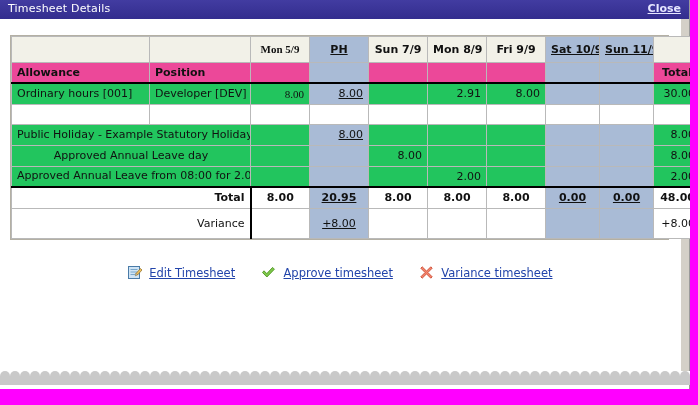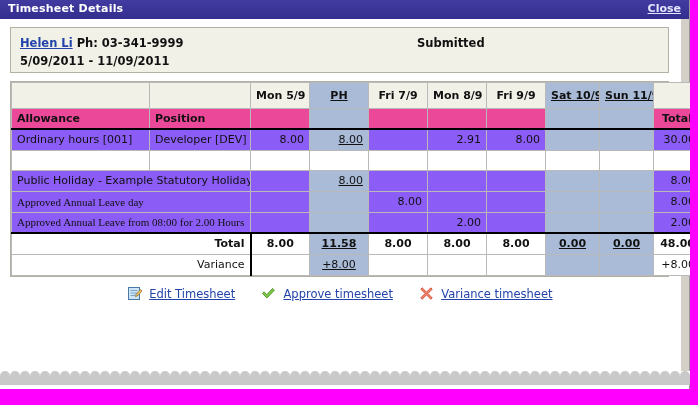--- a/index.html
+++ b/index.html
@@ -40,21 +40,21 @@
     height: 19px;
     background: #393397;
     background: linear-gradient(to bottom, #423cA1 0%, #332d8e 100%);
     color: #ffffff;
     box-sizing: border-box;
   }
   #titlebar .title {
     position: absolute;
     left: 8px; top: 2px;
     font-size: 11px;
-    font-weight: bold;
+    font-weight: normal;
     letter-spacing: 0.2px;
     white-space: nowrap;
   }
   #titlebar .close-link {
     position: absolute;
     right: 8px; top: 2px;
     font-size: 11px;
     font-weight: bold;
     color: #e6e6ff;
     text-decoration: underline;
@@ -169,74 +169,73 @@
   td.blank-hdr { background: #f2f1e8; }
 
   
   td.shade { background: #a9bbd6; text-decoration: underline; }
   tr.hdr-top td.shade, tr.hdr-two td.shade { background: #a9bbd6; }
 
   td.num { text-align: right; }
   td.ctr { text-align: center; }
 
   
-  td.sep-left  { border-left: 2px solid #000000; }
+  td.sep-left  { border-left: 2px solid #000000; font-family: Liberation Serif, serif; }
   td.sep-right { border-right: 2px solid #000000; }
-  tr.row-data td { height: 21px; background: #8b5cf6; }
+  tr.row-data td { height: 21px; background: #22c55e; }
   tr.row-data td.shade { background: #a9bbd6; }
   tr.row-data.top-rule td { border-top: 2px solid #000000; }
 
   tr.spacer td { height: 20px; background: #ffffff; }
 
   
   td.desc-ph {
     background: #a9bbd6;
     text-align: right;
     font-size: 11px;
   }
   td.desc-leave {
     background: #ffff00;
-    text-align: left;
+    text-align: center;
     font-size: 11px;
     white-space: normal;
     line-height: 12px;
-    font-family: Liberation Serif, serif;
   }
   td.cell-leave { background: #ffff00; text-align: right; }
 
   
   tr.row-total td {
     height: 21px;
     font-weight: bold;
     background: #ffffff;
     border-top: 2px solid #000000;
   }
   tr.row-total td.shade { background: #a9bbd6; }
   tr.row-total td.label { text-align: right; border-right: 2px solid #000000; }
 
   tr.row-var td {
-    height: 21px;
+    height: 30px;
     background: #ffffff;
   }
   tr.row-var td.shade { background: #a9bbd6; }
   tr.row-var td.label { text-align: right; border-right: 2px solid #000000; }
 
   td.total-col { border-left: 2px solid #000000; text-align: right; }
 
   
   #actions {
     margin-top: 9px;
     width: 659px;
     text-align: center;
     font-size: 11.5px;
     white-space: nowrap;
   }
   .action {
     display: inline-block;
-    margin: 0 11px;
+    margin: 16px 11px;
     vertical-align: middle;
   }
   .action .ico {
     display: inline-block;
     width: 15px; height: 15px;
     vertical-align: -3px;
     margin-right: 4px;
   }
   .action .lbl {
     color: #2244aa;
@@ -288,27 +287,20 @@
 
     <div id="titlebar">
       <span class="title">Timesheet Details</span>
       <span class="close-link">Close</span>
     </div>
 
     <div id="scroll-gutter"></div>
 
     <div id="win-body">
 
-      <div id="emp-panel">
-        <div id="emp-left">
-          <span id="emp-name">Helen Li</span><span id="emp-phone">Ph: 03-341-9999</span>
-          <span id="emp-period">5/09/2011 - 11/09/2011</span>
-        </div>
-        <div id="emp-status">Submitted</div>
-      </div>
 
       <div id="ts-wrap">
         <table class="ts">
           <colgroup>
             <col class="c-allow">
               <col class="c-pos">
             <col class="c-day">
               <col class="c-day">
               <col class="c-day">
               <col class="c-day">
@@ -317,21 +309,21 @@
               <col class="c-daywide">
             <col class="c-total">
           </colgroup>
           <tbody>
 
             <tr class="hdr-top">
               <td class="blank-hdr"></td>
               <td class="blank-hdr"></td>
               <td class="sep-left">Mon 5/9</td>
               <td class="shade">PH</td>
-              <td>Fri 7/9</td>
+              <td>Sun 7/9</td>
               <td>Mon 8/9</td>
               <td>Fri 9/9</td>
               <td class="shade">Sat 10/9</td>
               <td class="shade sep-right">Sun 11/9</td>
               <td class="blank-hdr"></td>
             </tr>
 
             <tr class="hdr-two">
               <td>Allowance</td>
               <td>Position</td>
@@ -403,21 +395,21 @@
               <td class="num cell-leave">2.00</td>
               <td class="num"></td>
               <td class="num shade"></td>
               <td class="num shade sep-right"></td>
               <td class="total-col">2.00</td>
             </tr>
 
             <tr class="row-total">
               <td class="label" colspan="2">Total</td>
               <td class="ctr">8.00</td>
-              <td class="ctr shade">11.58</td>
+              <td class="ctr shade">20.95</td>
               <td class="ctr">8.00</td>
               <td class="ctr">8.00</td>
               <td class="ctr">8.00</td>
               <td class="ctr shade">0.00</td>
               <td class="ctr shade sep-right">0.00</td>
               <td class="total-col">48.00</td>
             </tr>
 
             <tr class="row-var">
               <td class="label" colspan="2">Variance</td>

